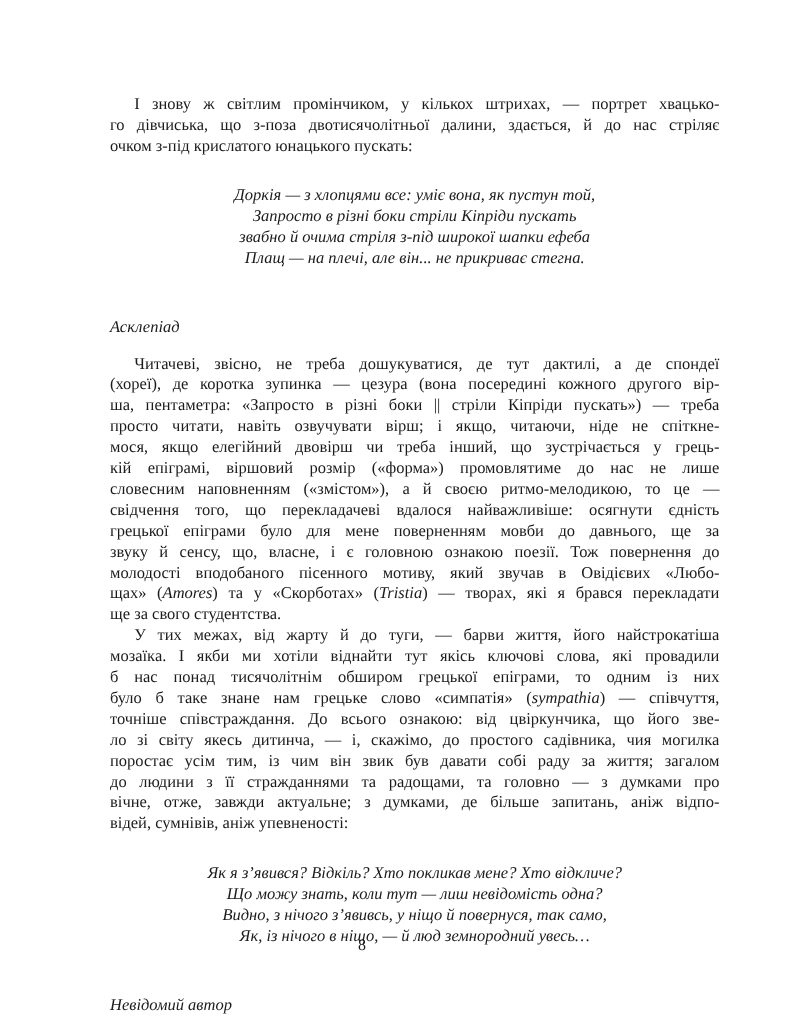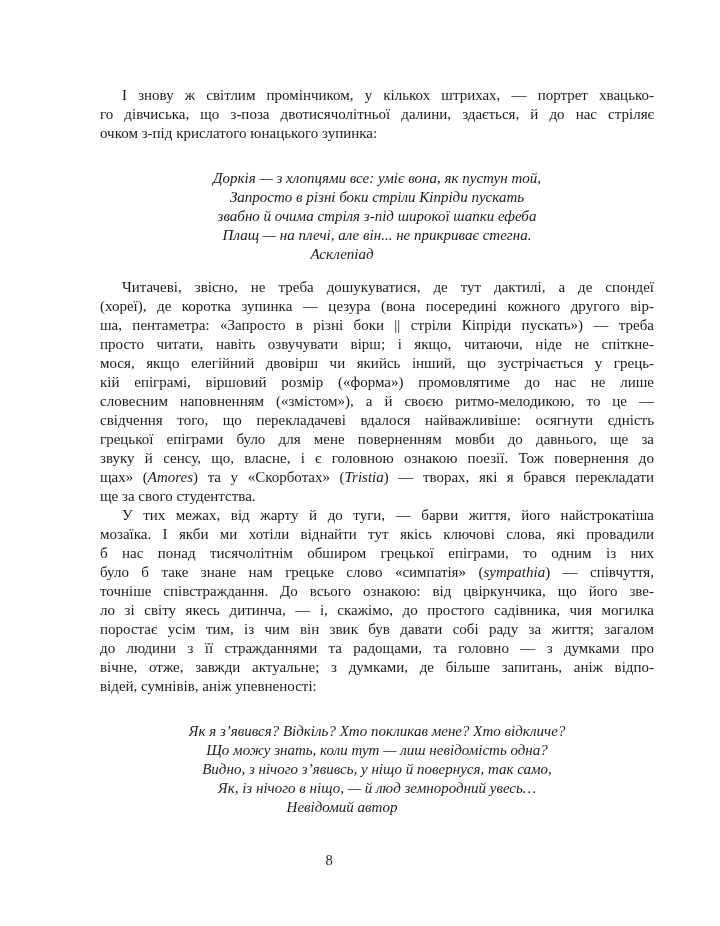--- a/index.html
+++ b/index.html
@@ -45,22 +45,23 @@
     margin: 26px 0 14px 0;
     font-style: italic;
     font-size: 15px;
     line-height: 19px;
     text-align: center;
   }
   .verse .verse-line {
     white-space: nowrap;
   }
   .verse .verse-attribution {
-    text-align: center;
+    text-align: left;
     padding-right: 70px;
+    margin-top: 44px;
   }
   .it {
     font-style: italic;
   }
   .page-number {
     position: absolute;
     top: 851px;
     left: 0;
     right: 0;
     text-align: center;
@@ -70,40 +71,41 @@
   }
 </style>
 </head>
 <body>
 
 <div class="page">
   <div class="text-block" id="text-block">
       <div class="para">
         <div class="line first">І знову ж світлим промінчиком, у кількох штрихах, — портрет хвацько-</div>
         <div class="line">го дівчиська, що з-поза двотисячолітньої далини, здається, й до нас стріляє</div>
-        <div class="line last">очком з-під крислатого юнацького зупинка:</div>
+        <div class="line last">очком з-під крислатого юнацького пускать:</div>
       </div>
       <div class="verse">
         <div class="verse-line">Доркія — з хлопцями все: уміє вона, як пустун той,</div>
         <div class="verse-line">Запросто в різні боки стріли Кіпріди пускать</div>
         <div class="verse-line">звабно й очима стріля з-під широкої шапки ефеба</div>
         <div class="verse-line">Плащ — на плечі, але він... не прикриває стегна.</div>
         <div class="verse-attribution">Асклепіад</div>
       </div>
       <div class="para">
         <div class="line first">Читачеві, звісно, не треба дошукуватися, де тут дактилі, а де спондеї</div>
         <div class="line">(хореї), де коротка зупинка — цезура (вона посередині кожного другого вір-</div>
         <div class="line">ша, пентаметра: «Запросто в різні боки || стріли Кіпріди пускать») — треба</div>
         <div class="line">просто читати, навіть озвучувати вірш; і якщо, читаючи, ніде не спіткне-</div>
-        <div class="line">мося, якщо елегійний двовірш чи якийсь інший, що зустрічається у грець-</div>
+        <div class="line">мося, якщо елегійний двовірш чи треба інший, що зустрічається у грець-</div>
         <div class="line">кій епіграмі, віршовий розмір («форма») промовлятиме до нас не лише</div>
         <div class="line">словесним наповненням («змістом»), а й своєю ритмо-мелодикою, то це —</div>
         <div class="line">свідчення того, що перекладачеві вдалося найважливіше: осягнути єдність</div>
         <div class="line">грецької епіграми було для мене поверненням мовби до давнього, ще за</div>
         <div class="line">звуку й сенсу, що, власне, і є головною ознакою поезії. Тож повернення до</div>
+        <div class="line">молодості вподобаного пісенного мотиву, який звучав в Овідієвих «Любо-</div>
         <div class="line"><span>щах» (</span><span class="it">Amores</span><span>) та у «Скорботах» (</span><span class="it">Tristia</span><span>) — творах, які я брався перекладати</span></div>
         <div class="line last">ще за свого студентства.</div>
       </div>
       <div class="para">
         <div class="line first">У тих межах, від жарту й до туги, — барви життя, його найстрокатіша</div>
         <div class="line">мозаїка. І якби ми хотіли віднайти тут якісь ключові слова, які провадили</div>
         <div class="line">б нас понад тисячолітнім обширом грецької епіграми, то одним із них</div>
         <div class="line"><span>було б таке знане нам грецьке слово «симпатія» (</span><span class="it">sympathia</span><span>) — співчуття,</span></div>
         <div class="line">точніше співстраждання. До всього ознакою: від цвіркунчика, що його зве-</div>
         <div class="line">ло зі світу якесь дитинча, — і, скажімо, до простого садівника, чия могилка</div>

